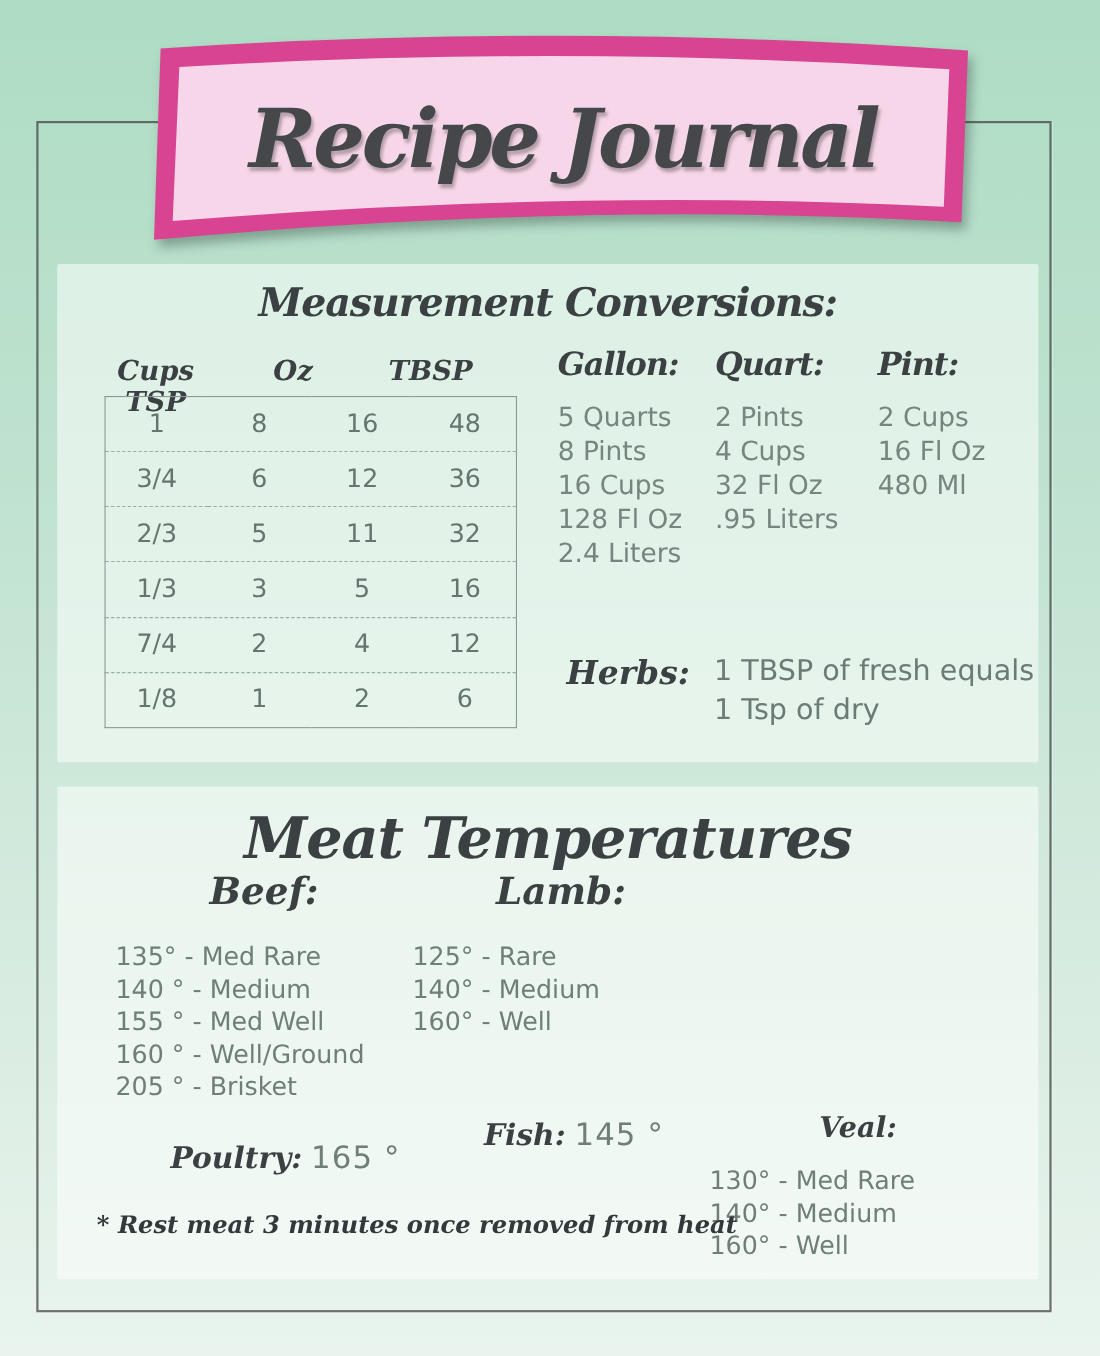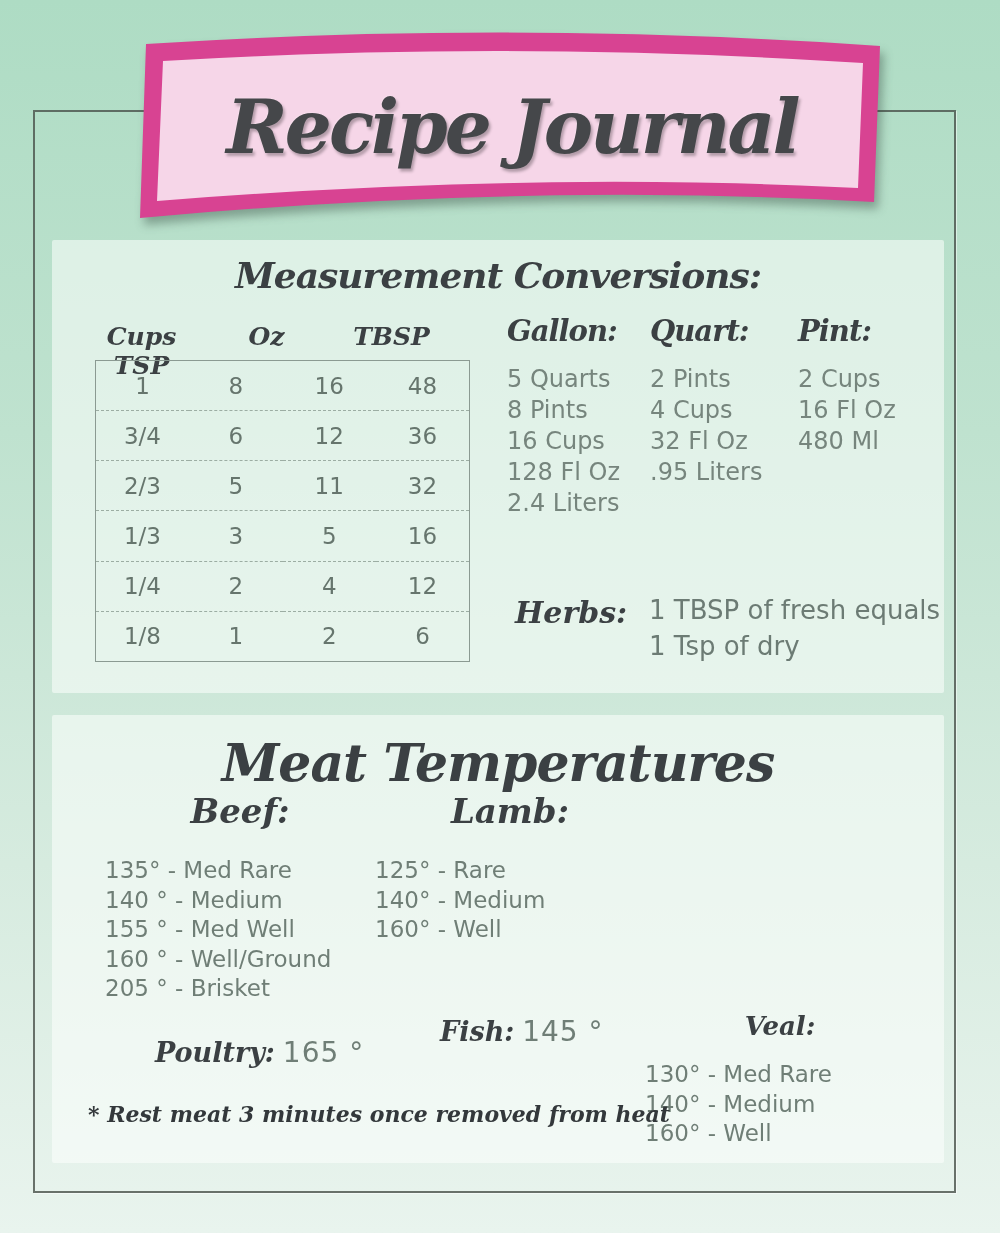--- a/index.html
+++ b/index.html
@@ -108,21 +108,21 @@
             <td>11</td>
             <td>32</td>
           </tr>
           <tr>
             <td>1/3</td>
             <td>3</td>
             <td>5</td>
             <td>16</td>
           </tr>
           <tr>
-            <td>1/4</td>
+            <td>7/4</td>
             <td>2</td>
             <td>4</td>
             <td>12</td>
           </tr>
           <tr>
             <td>1/8</td>
             <td>1</td>
             <td>2</td>
             <td>6</td>
           </tr>

